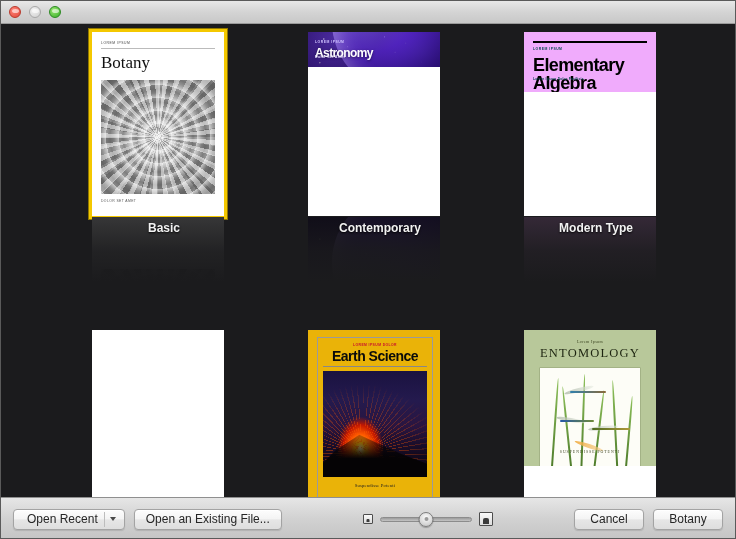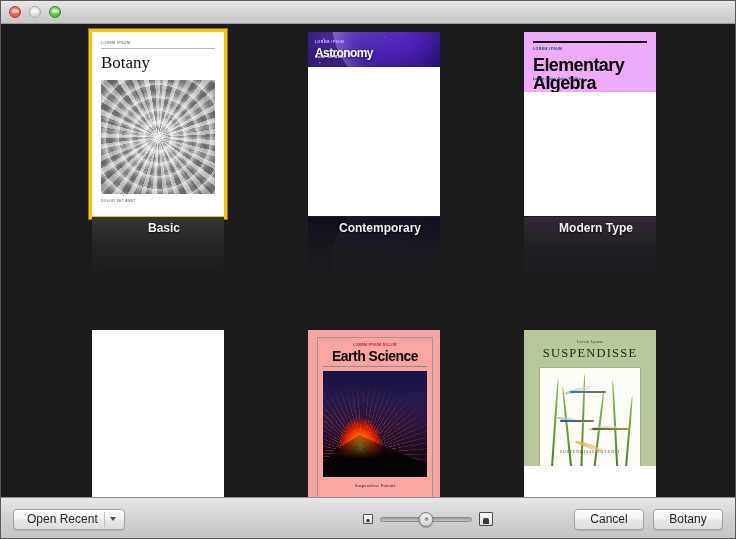--- a/index.html
+++ b/index.html
@@ -262,21 +262,21 @@
     overflow: hidden;
   }
   .c-classic .crack {
     position: absolute; inset: 0;
     background:
       linear-gradient(105deg, rgba(255,255,255,0) 45%, rgba(255,255,255,0.22) 46.5%, rgba(255,255,255,0) 48%),
       linear-gradient(82deg, rgba(0,0,0,0) 62%, rgba(0,0,0,0.2) 63%, rgba(0,0,0,0) 64%);
   }
 
   
-  .c-editorial { background: #fca5a5; padding: 7px 7px 0 9px; box-sizing: border-box; }
+  .c-editorial { background: #eab308; padding: 7px 7px 0 9px; box-sizing: border-box; }
   .c-editorial .card { border: 0.5px solid #9a9a9a; padding: 5px 5px 0 5px; height: 100%; box-sizing: border-box; }
   .c-editorial .kicker { color: #c8102e; font-weight: bold; text-align: center; font-size: 3.4px; letter-spacing: 0.4px; }
   .c-editorial .ttl {
     color: #0b0b0b;
     font-size: 14px;
     font-weight: bold;
     letter-spacing: -0.5px;
     text-align: center;
     line-height: 1;
     margin-top: 2px;
@@ -595,21 +595,21 @@
               </div>
             </div>
           </div>
 
         </div>
 
         <div class="tile">
           <div class="cover-wrap">
             <div class="cover c-craft">
               <div class="kicker">Lorem Ipsum</div>
-              <div class="ttl">SUSPENDISSE</div>
+              <div class="ttl">ENTOMOLOGY</div>
               <div class="photo">
                 <div class="blade" style="left:14px;height:92px;transform:rotate(4deg)"></div>
                 <div class="blade" style="left:26px;height:84px;transform:rotate(-6deg)"></div>
                 <div class="blade" style="left:42px;height:96px;transform:rotate(2deg)"></div>
                 <div class="blade" style="left:58px;height:80px;transform:rotate(7deg)"></div>
                 <div class="blade" style="left:74px;height:90px;transform:rotate(-3deg)"></div>
                 <div class="blade" style="left:88px;height:74px;transform:rotate(5deg)"></div>
                 <div class="dfly" style="left:24px;top:20px;transform:rotate(-14deg)"></div>
                 <div class="body" style="left:30px;top:23px;width:36px;background:linear-gradient(to right,#2f7fae,#8a6a3a)"></div>
                 <div class="dfly" style="left:16px;top:50px;transform:rotate(10deg)"></div>
@@ -629,20 +629,23 @@
   </div>
 
   <div id="bottombar">
 
     <div id="left-group">
       <div class="aqua-btn popup">
         <span>Open Recent</span>
         <span class="sep"></span>
         <span class="caret"></span>
       </div>
+      <div class="aqua-btn">
+        <span>Open an Existing File...</span>
+      </div>
     </div>
 
     <div id="center-group">
       <span class="size-icon small"></span>
       <div class="slider">
         <div class="track"></div>
         <div class="thumb"></div>
       </div>
       <span class="size-icon large"></span>
     </div>

